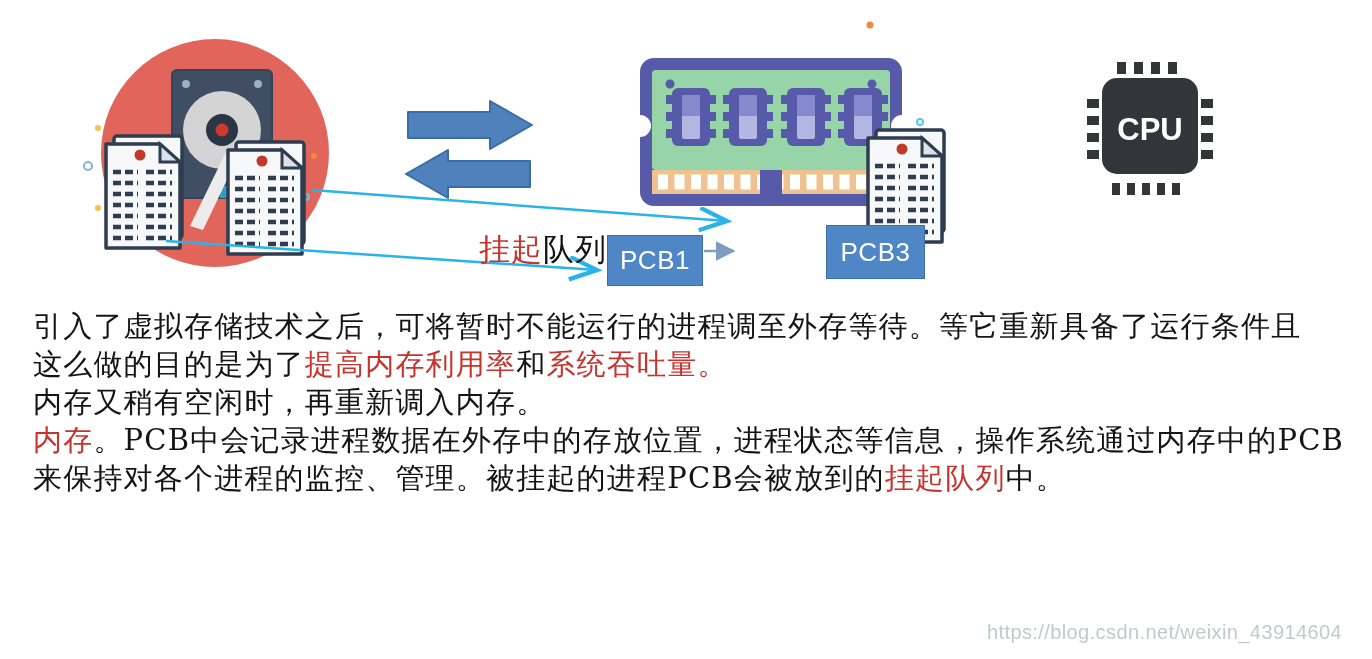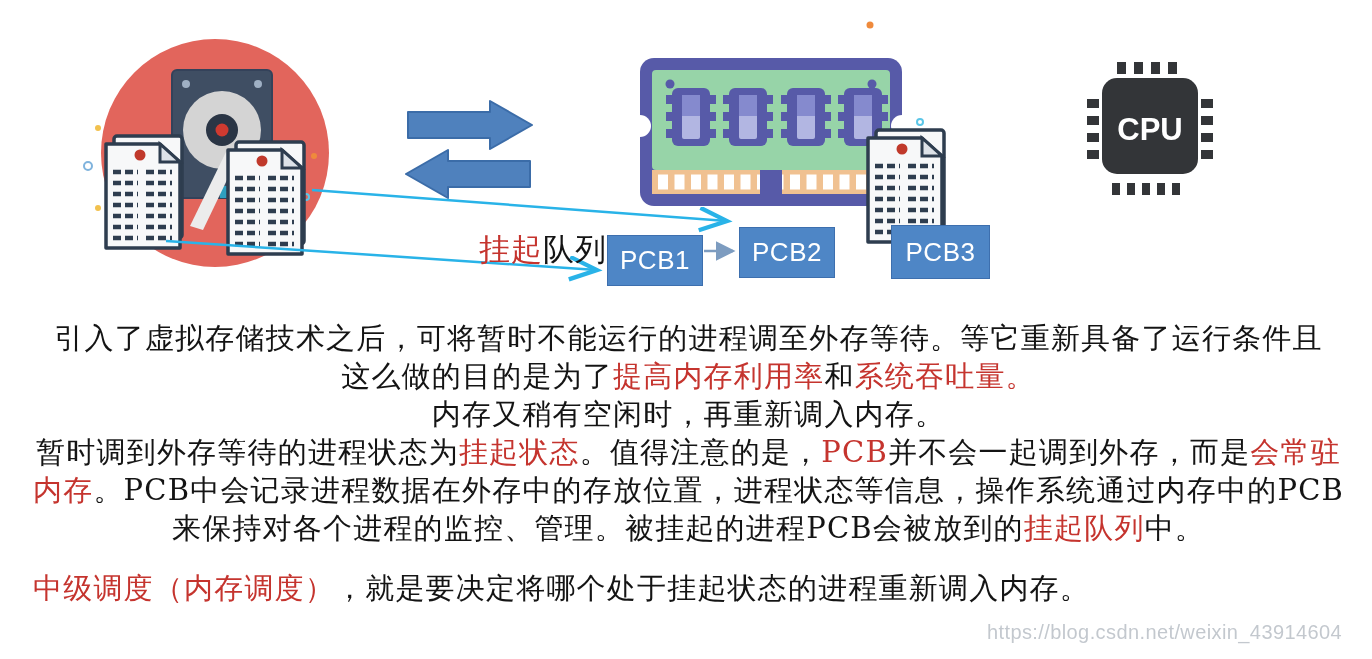--- a/index.html
+++ b/index.html
@@ -121,31 +121,28 @@
 
     <line x1="312" y1="190" x2="727" y2="221" stroke="#29b3e8" stroke-width="2.5" marker-end="url(#cyanhead)"></line>
     <line x1="166" y1="241" x2="597" y2="270" stroke="#29b3e8" stroke-width="2.5" marker-end="url(#cyanhead)"></line>
 
     <line x1="704" y1="251" x2="733" y2="251" stroke="#7d9cc0" stroke-width="2.5" marker-end="url(#grayhead)"></line>
   </svg>
 
   <div class="suspend-label"><span class="red">挂起</span><span>队列</span></div>
 
   <div class="pcb-box" style="left:607px;top:235px;width:94px;height:49px;">PCB1</div>
-  <div class="pcb-box" style="left:739px;top:227px;width:94px;height:49px;">PCB2</div>
-  <div class="pcb-box" style="left:891px;top:225px;width:97px;height:52px;">PCB3</div>
+  <div class="pcb-box" style="left:826px;top:225px;width:97px;height:52px;">PCB3</div>
 
-  <div class="tblock" style="top:319px;text-align:center;">
+  <div class="tblock" style="top:307px;">
     <div class="tline"><span>引入了虚拟存储技术之后，可将暂时不能运行的进程调至外存等待。等它重新具备了运行条件且</span></div>
     <div class="tline"><span>这么做的目的是为了</span><span class="red">提高内存利用率</span><span>和</span><span class="red">系统吞吐量。</span></div>
     <div class="tline"><span>内存又稍有空闲时，再重新调入内存。</span></div>
-    <div class="tline"><span>暂时调到外存等待的进程状态为</span><span class="red">挂起状态</span><span>。值得注意的是，</span><span class="red">PCB</span><span>并不会一起调到外存，而是</span><span class="red">会常驻</span></div>
     <div class="tline"><span class="red">内存</span><span>。PCB中会记录进程数据在外存中的存放位置，进程状态等信息，操作系统通过内存中的PCB</span></div>
     <div class="tline"><span>来保持对各个进程的监控、管理。被挂起的进程PCB会被放到的</span><span class="red">挂起队列</span><span>中。</span></div>
   </div>
 
   <div class="tblock" style="top:569px;">
-    <div class="tline"><span class="red">中级调度（内存调度）</span><span>，就是要决定将哪个处于挂起状态的进程重新调入内存。</span></div>
   </div>
 
   <div class="watermark">https://blog.csdn.net/weixin_43914604</div>
 
 </div>
 
 </body></html>

